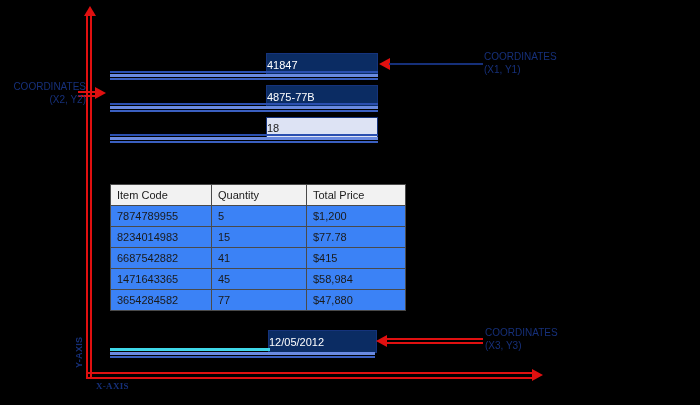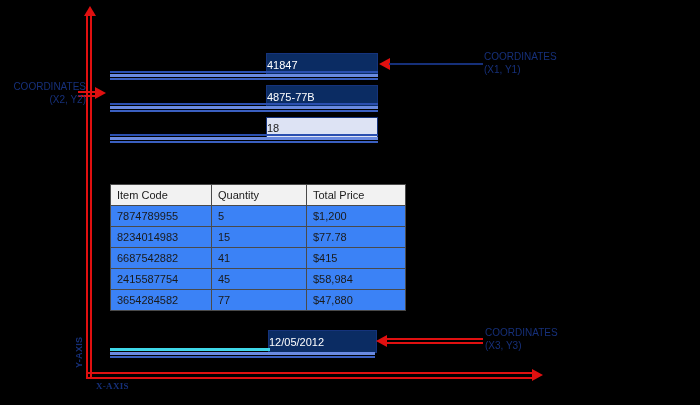--- a/index.html
+++ b/index.html
@@ -193,21 +193,21 @@
         <td>8234014983</td>
         <td>15</td>
         <td>$77.78</td>
       </tr>
       <tr>
         <td>6687542882</td>
         <td>41</td>
         <td>$415</td>
       </tr>
       <tr>
-        <td>2415587754</td>
+        <td>1471643365</td>
         <td>45</td>
         <td>$58,984</td>
       </tr>
       <tr>
         <td>3654284582</td>
         <td>77</td>
         <td>$47,880</td>
       </tr>
     </tbody>
   </table>

